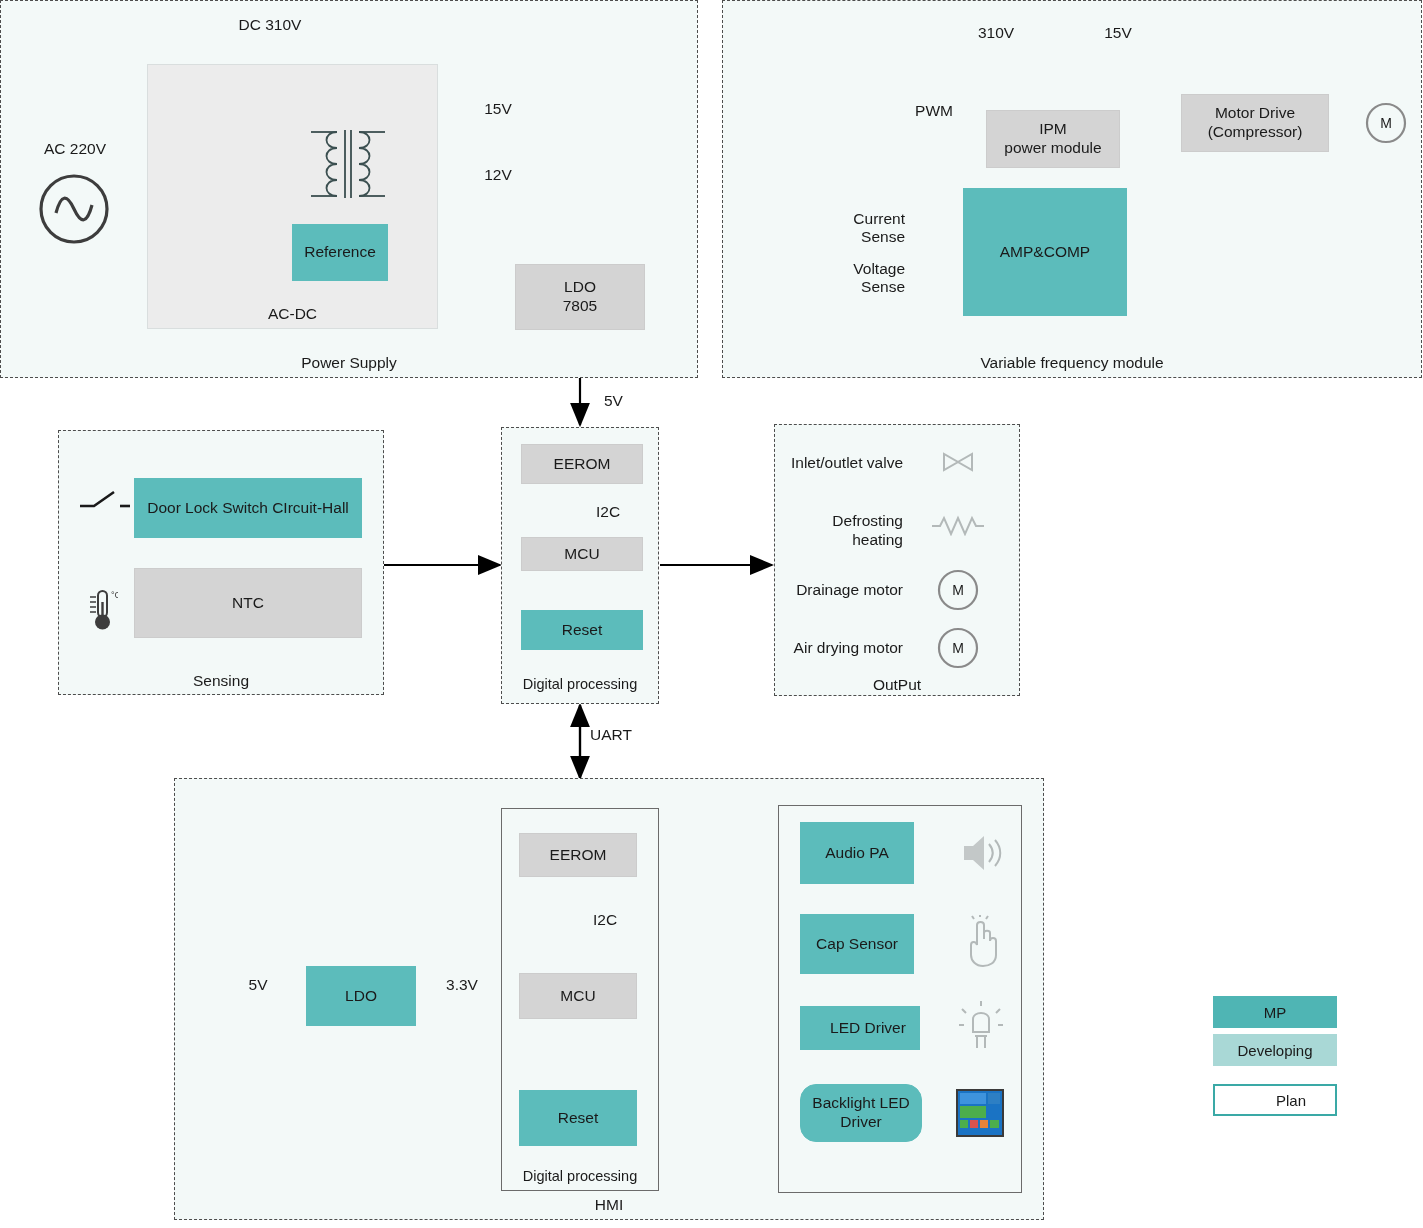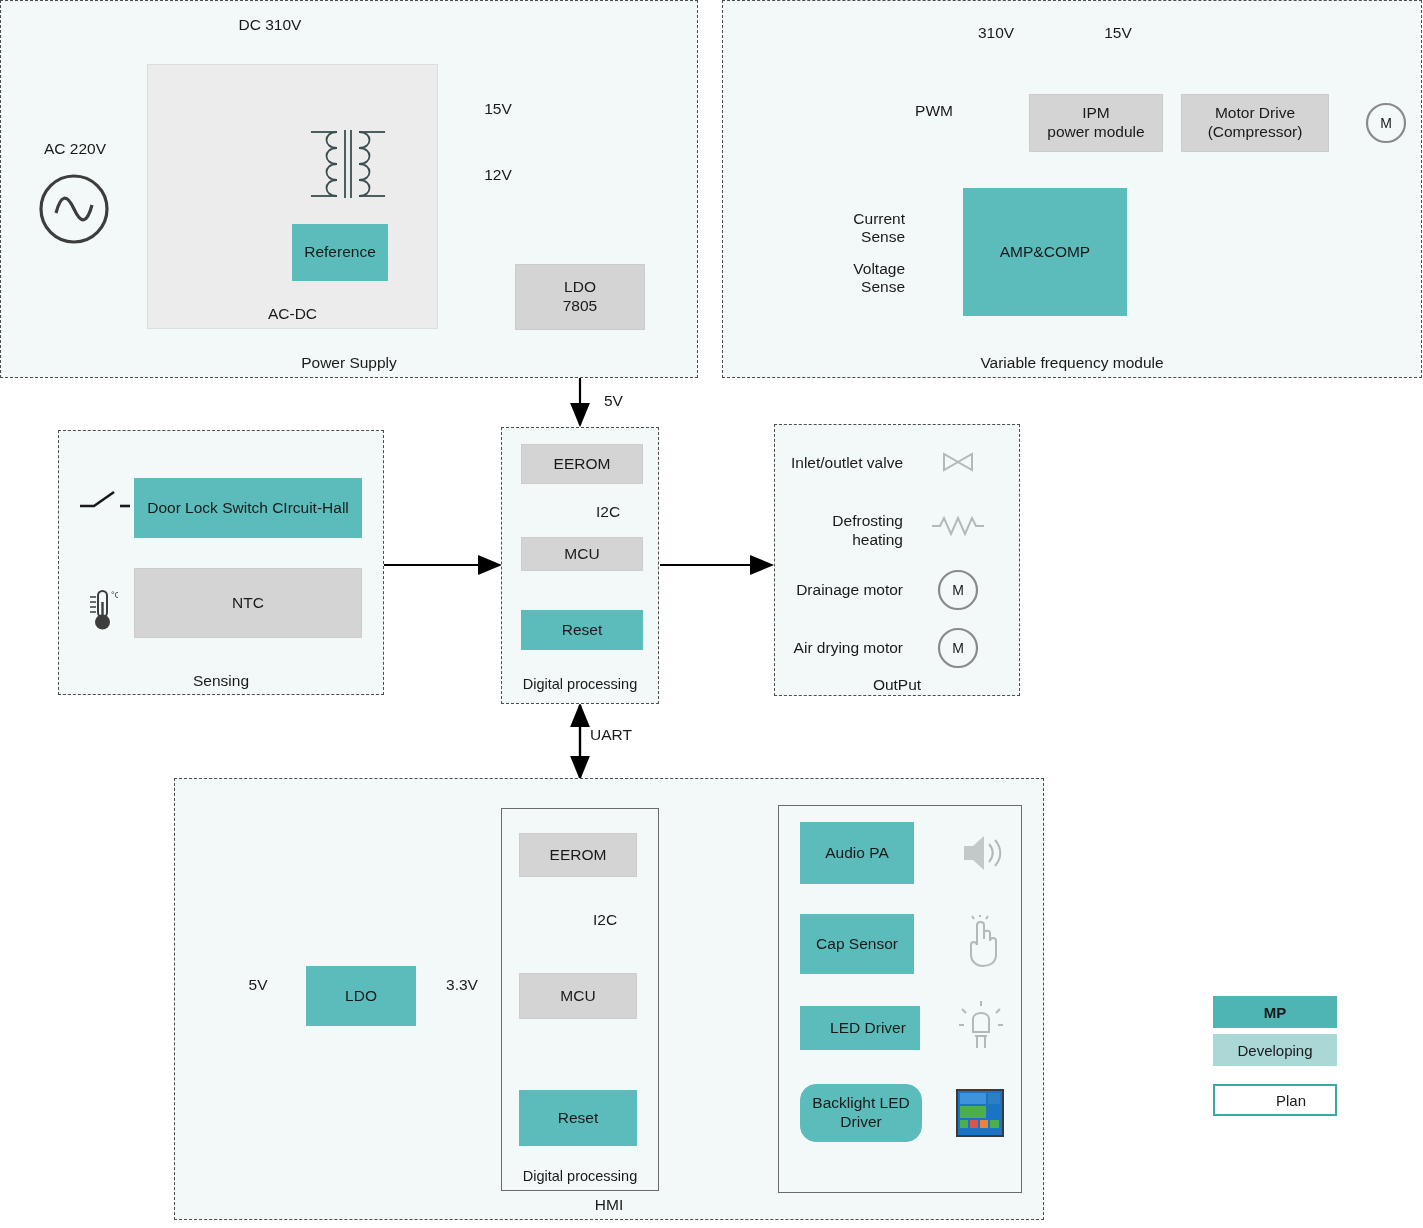--- a/index.html
+++ b/index.html
@@ -147,21 +147,21 @@
   </div>
 
   <div class="lbl c" style="left:270px;top:16px;">DC 310V</div>
   <div class="lbl c" style="left:498px;top:100px;">15V</div>
   <div class="lbl c" style="left:498px;top:166px;">12V</div>
   <div class="lbl" style="left:604px;top:392px;">5V</div>
 
   <div class="dash-grp" style="left:722px;top:0px;width:700px;height:378px;"></div>
   <div class="grp-title" style="left:722px;top:354px;width:700px;">Variable frequency module</div>
 
-  <div class="blk gray" style="left:986px;top:94px;width:134px;height:58px;flex-direction:column;margin-left:43px;">
+  <div class="blk gray" style="left:986px;top:110px;width:134px;height:58px;flex-direction:column;">
     <span>IPM</span>
     <span>power module</span>
   </div>
 
   <div class="blk gray" style="left:1181px;top:94px;width:148px;height:58px;flex-direction:column;">
     <span>Motor Drive</span>
     <span>(Compressor)</span>
   </div>
 
   <svg class="icon" style="left:1364px;top:101px;width:44px;height:44px;">
@@ -284,17 +284,17 @@
       <div class="t1"></div>
         <div class="t2"></div>
         <div class="t3"></div>
       <div class="t4"></div>
         <div class="t5"></div>
         <div class="t6"></div>
         <div class="t7"></div>
     </div>
   </div>
 
-  <div class="lg mp" style="left:1213px;top:996px;font-weight:bold;">MP</div>
+  <div class="lg mp" style="left:1213px;top:996px;">MP</div>
   <div class="lg dev" style="left:1213px;top:1034px;">Developing</div>
   <div class="lg plan" style="left:1213px;top:1084px;">Plan</div>
 
 </div>
 
 </body></html>

